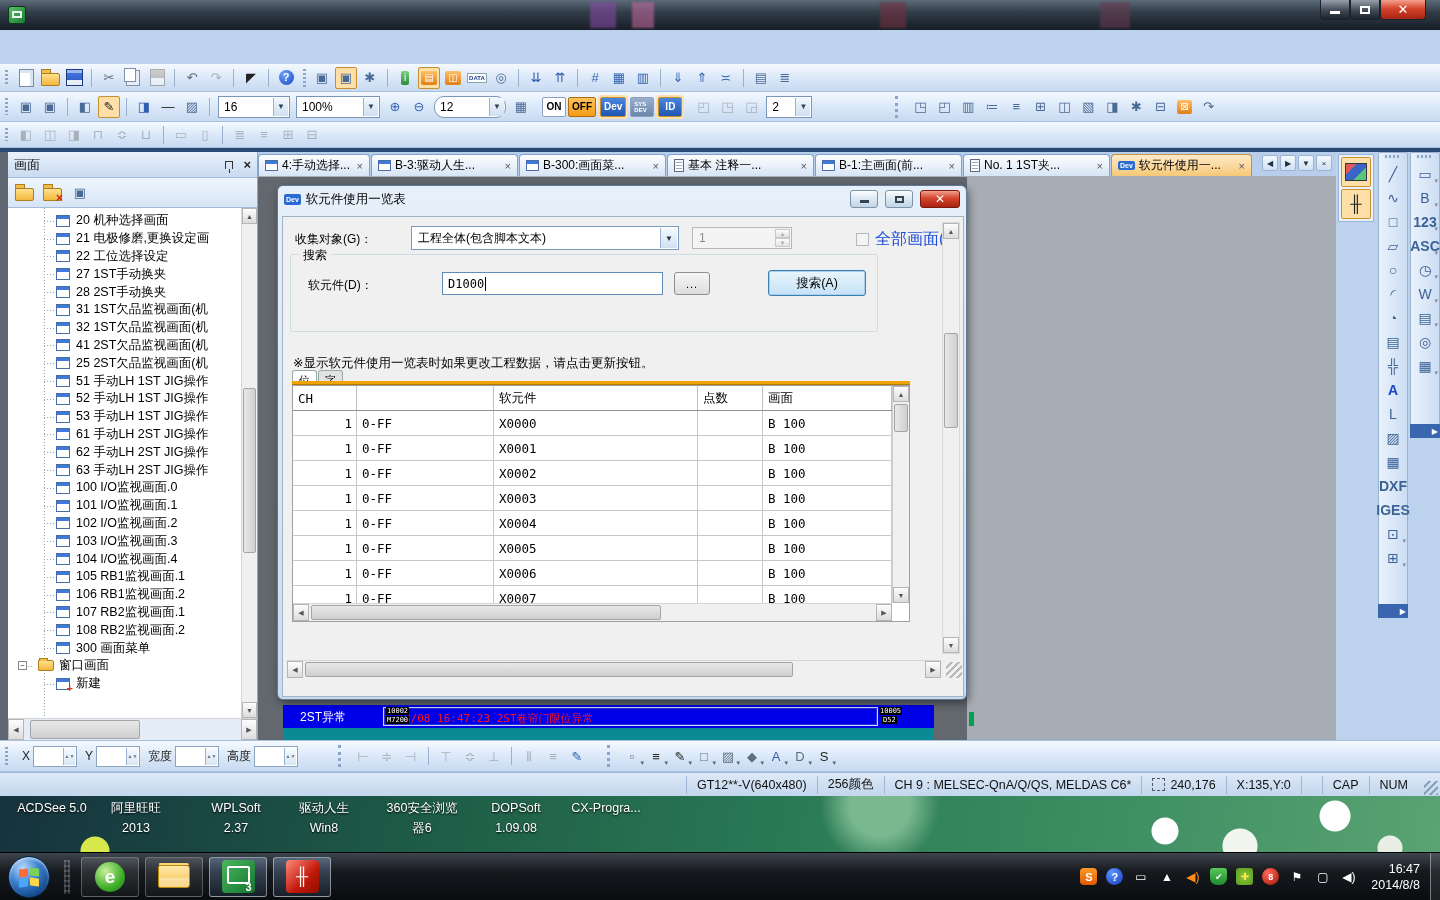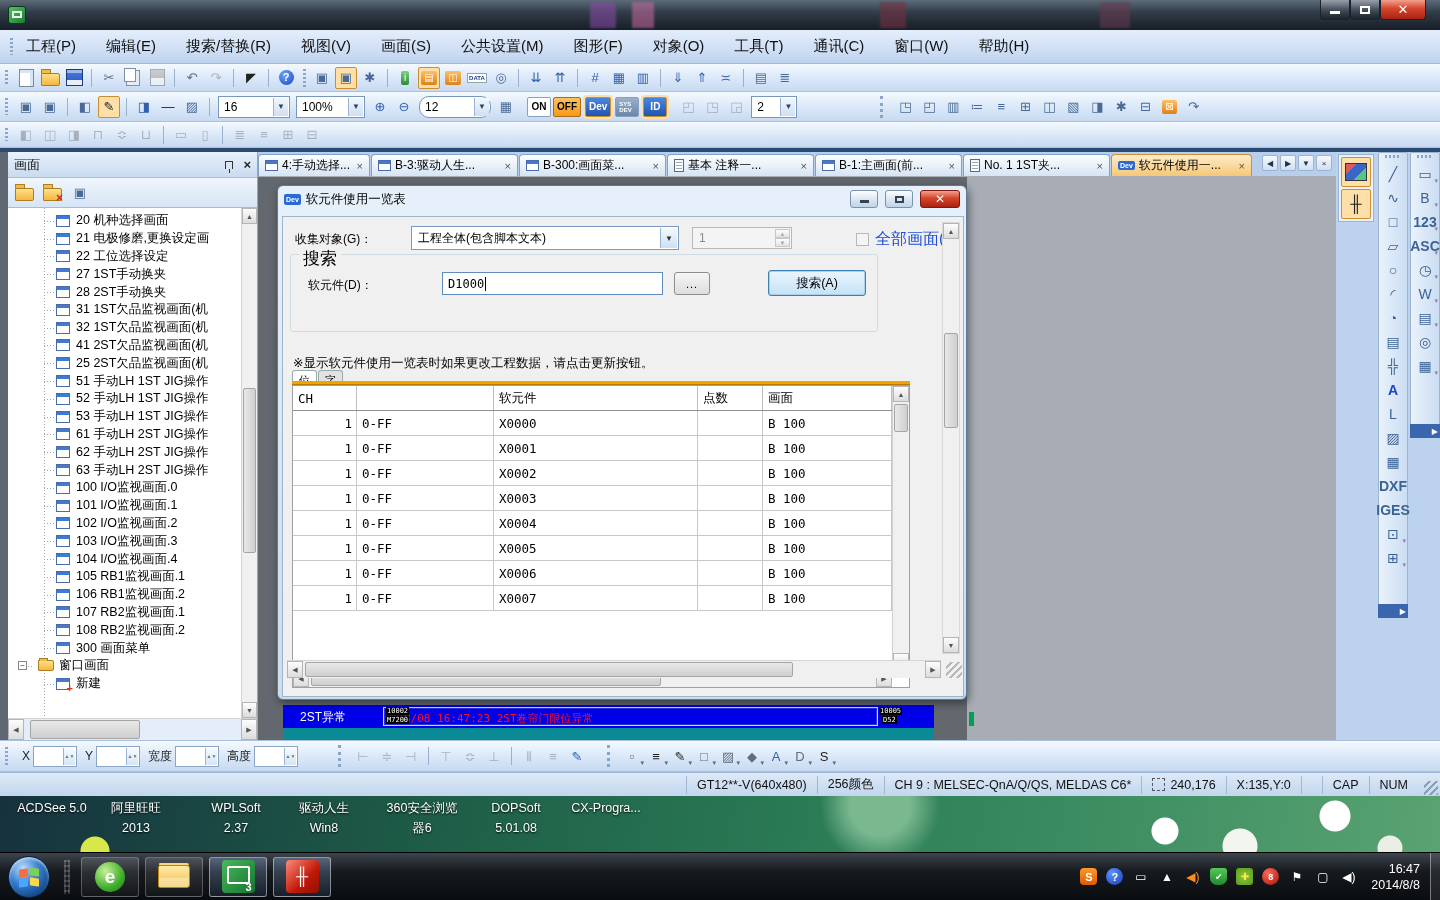--- a/index.html
+++ b/index.html
@@ -166,31 +166,31 @@
   .dlg-client { position:absolute; left:4px; top:30px; width:682px; height:481px; background:#F0F0F0; border:1px solid #9FB4C8; }
   .dlg-client .lbl { position:absolute; font-size:12px; color:#000; white-space:nowrap; }
   .dcombo { position:absolute; left:128px; top:9px; width:268px; height:24px; background:#fff; border:1px solid #7a9ac0; display:flex; align-items:center; padding-left:6px; font-size:12px; }
   .dcombo .arr { position:absolute; right:1px; top:1px; bottom:1px; width:17px; background:linear-gradient(#f4f9fe,#cfe0f2); border-left:1px solid #9ab4d2; display:flex; align-items:center; justify-content:center; font-size:8px; color:#234; }
   .dspin { position:absolute; left:409px; top:10px; width:100px; height:22px; background:#F4F4F4; border:1px solid #B8B8B8; color:#8a8a8a; font-size:12px; display:flex; align-items:center; padding-left:6px; }
   .dspin .arrs { position:absolute; right:1px; top:1px; bottom:1px; width:15px; display:flex; flex-direction:column; }
   .dspin .arrs span { flex:1; font-size:6px; color:#aaa; background:linear-gradient(#fdfdfd,#e2e2e2); border:1px solid #c8c8c8; display:flex; align-items:center; justify-content:center; }
   .dcheck { position:absolute; left:537px; top:12px; display:flex; align-items:center; gap:6px; color:#1d4ed8; font-size:16px;padding-left:36px; }
   .dcheck .box { width:13px; height:13px; background:#F4F4F4; border:1px solid #B0B8C0; }
   .dgroup { position:absolute; left:7px; top:37px; width:588px; height:78px; border:1px solid #D0DCE4; border-radius:3px; }
-  .dgroup .glg { position:absolute; left:8px; top:-8px; background:#F0F0F0; padding:0 4px; font-size:17px; color:#000; }
+  .dgroup .glg { position:absolute; left:8px; top:-8px; background:#F0F0F0; padding:0 4px; font-size:12px; color:#000; }
   .dtext { position:absolute; left:159px; top:55px; width:221px; height:23px; background:#fff; border:1px solid #5f8cb8; font-size:12px; font-family:"DejaVu Sans Mono",monospace; display:flex; align-items:center; padding-left:5px; }
   .dtext .caret { width:1px; height:14px; background:#000; margin-left:1px; }
   .dbrowse { position:absolute; left:391px; top:55px; width:36px; height:23px; background:linear-gradient(#F6F6F6,#DDDDDD); border:1px solid #8E8E8E; border-radius:3px; display:flex; align-items:center; justify-content:center; font-size:11px; letter-spacing:1px; }
   .dsearch { position:absolute; left:485px; top:53px; width:98px; height:26px; background:linear-gradient(#EAF5FD,#C4E2F6); border:1px solid #3C7FB1; border-radius:3px; box-shadow:inset 0 0 0 1px #A9D0EA; display:flex; align-items:center; justify-content:center; font-size:12.5px; color:#000; }
   .dnote { position:absolute; left:10px; top:138px; font-size:12.5px; color:#000; white-space:nowrap; }
   .bitword { position:absolute; left:9px; top:153px; height:12px; overflow:hidden; display:flex; gap:1px; }
   .bitword .bw { height:18px; padding:2px 6px 0; border:1px solid #9aa; border-bottom:none; border-radius:3px 3px 0 0; background:#fff; font-size:11px; }
   .bitword .bw.w2 { background:#E2E2E2; }
   .goldbar { position:absolute; left:9px; top:164px; width:618px; height:4px; background:#F0A400; border-bottom:1px solid #B87A00; }
-  .dtable { position:absolute; left:9px; top:168px; width:618px; height:303px; background:#fff; border:1px solid #A0A0A0; }
+  .dtable { position:absolute; left:9px; top:168px; width:618px; height:237px; background:#fff; border:1px solid #A0A0A0; }
   .thead { display:grid; grid-template-columns:64px 137px 204px 65px 1fr; height:25px; border-bottom:1px solid #909090; margin-right:17px; }
   .thead span { border-right:1px solid #C0C0C0; display:flex; align-items:center; padding-left:5px; font-size:12.5px; font-family:"DejaVu Sans Mono",monospace; }
   .tbody { position:absolute; left:0; top:25px; right:17px; bottom:18px; overflow:hidden; }
   .drow { display:grid; grid-template-columns:64px 137px 204px 65px 1fr; height:25px; border-bottom:1px solid #C8C8C8; font-family:"DejaVu Sans Mono",monospace; font-size:12.5px; }
   .drow span { border-right:1px solid #C8C8C8; display:flex; align-items:center; padding-left:5px; overflow:hidden; }
   .drow span.num { justify-content:flex-end; padding-right:4px; }
   .dtable .tvs { position:absolute; right:0; top:0; width:17px; bottom:18px; background:#F0F0F0; border-left:1px solid #D0D0D0; }
   .dtable .ths { position:absolute; left:0; right:17px; bottom:0; height:18px; }
   .dlg-hs { position:absolute; left:4px; top:443px; width:654px; height:18px; }
   .dlg-vs { position:absolute; left:659px; top:5px; width:18px; height:432px; background:#F0F0F0; border:1px solid #DADADA; }
@@ -297,34 +297,20 @@
       <div class="wbtn">
           <span class="minbar"></span>
         </div>
       <div class="wbtn">
           <span class="maxbox"></span>
         </div>
       <div class="wbtn close">✕</div>
     </div>
   </div>
 
-  <div class="menubar">
-    <span class="mi">工程(P)</span>
-      <span class="mi">编辑(E)</span>
-      <span class="mi">搜索/替换(R)</span>
-      <span class="mi">视图(V)</span>
-      <span class="mi">画面(S)</span>
-      <span class="mi">公共设置(M)</span>
-      <span class="mi">图形(F)</span>
-      <span class="mi">对象(O)</span>
-      <span class="mi">工具(T)</span>
-      <span class="mi">通讯(C)</span>
-      <span class="mi">窗口(W)</span>
-      <span class="mi">帮助(H)</span>
-  </div>
 
   <div class="toolrow" id="tb1">
     <div class="chip g-page"></div>
       <div class="chip g-folder"></div>
       <div class="chip g-floppy"></div>
       <div class="chip tsep"></div>
       <div class="chip c-gray">
         <span class="cg">✂</span>
       </div>
       <div class="chip g-copy"></div>
@@ -430,21 +416,21 @@
         </div>
         <div class="chip c-steel">
           <span class="cg">▨</span>
         </div>
         <div class="chip tsep"></div>
     </div>
     <div class="combo" style="width:72px;">
       <span>16</span>
         <span class="arr">▼</span>
     </div>
-    <div class="combo" style="width:69px;">
+    <div class="combo" style="width:84px;">
       <span>100%</span>
         <span class="arr">▼</span>
     </div>
     <div style="display:flex;align-items:center;">
       <div class="chip c-blue">
           <span class="cg">⊕</span>
         </div>
         <div class="chip c-blue">
           <span class="cg">⊖</span>
         </div>
@@ -1127,21 +1113,21 @@
       <div class="dicon" style="left: 288px; width: 72px;">
         <div>驱动人生</div>
         <div>Win8</div>
       </div>
       <div class="dicon" style="left: 372px; width: 100px;">
         <div>360安全浏览</div>
         <div>器6</div>
       </div>
       <div class="dicon" style="left: 478px; width: 76px;">
         <div>DOPSoft</div>
-        <div>5.01.08</div>
+        <div>1.09.08</div>
       </div>
       <div class="dicon" style="left: 556px; width: 100px;">
         <div>CX-Progra...</div>
         <div></div>
       </div>
   </div>
 
   <div class="taskbar">
     <div class="orb">
       <span class="q q1"></span>

